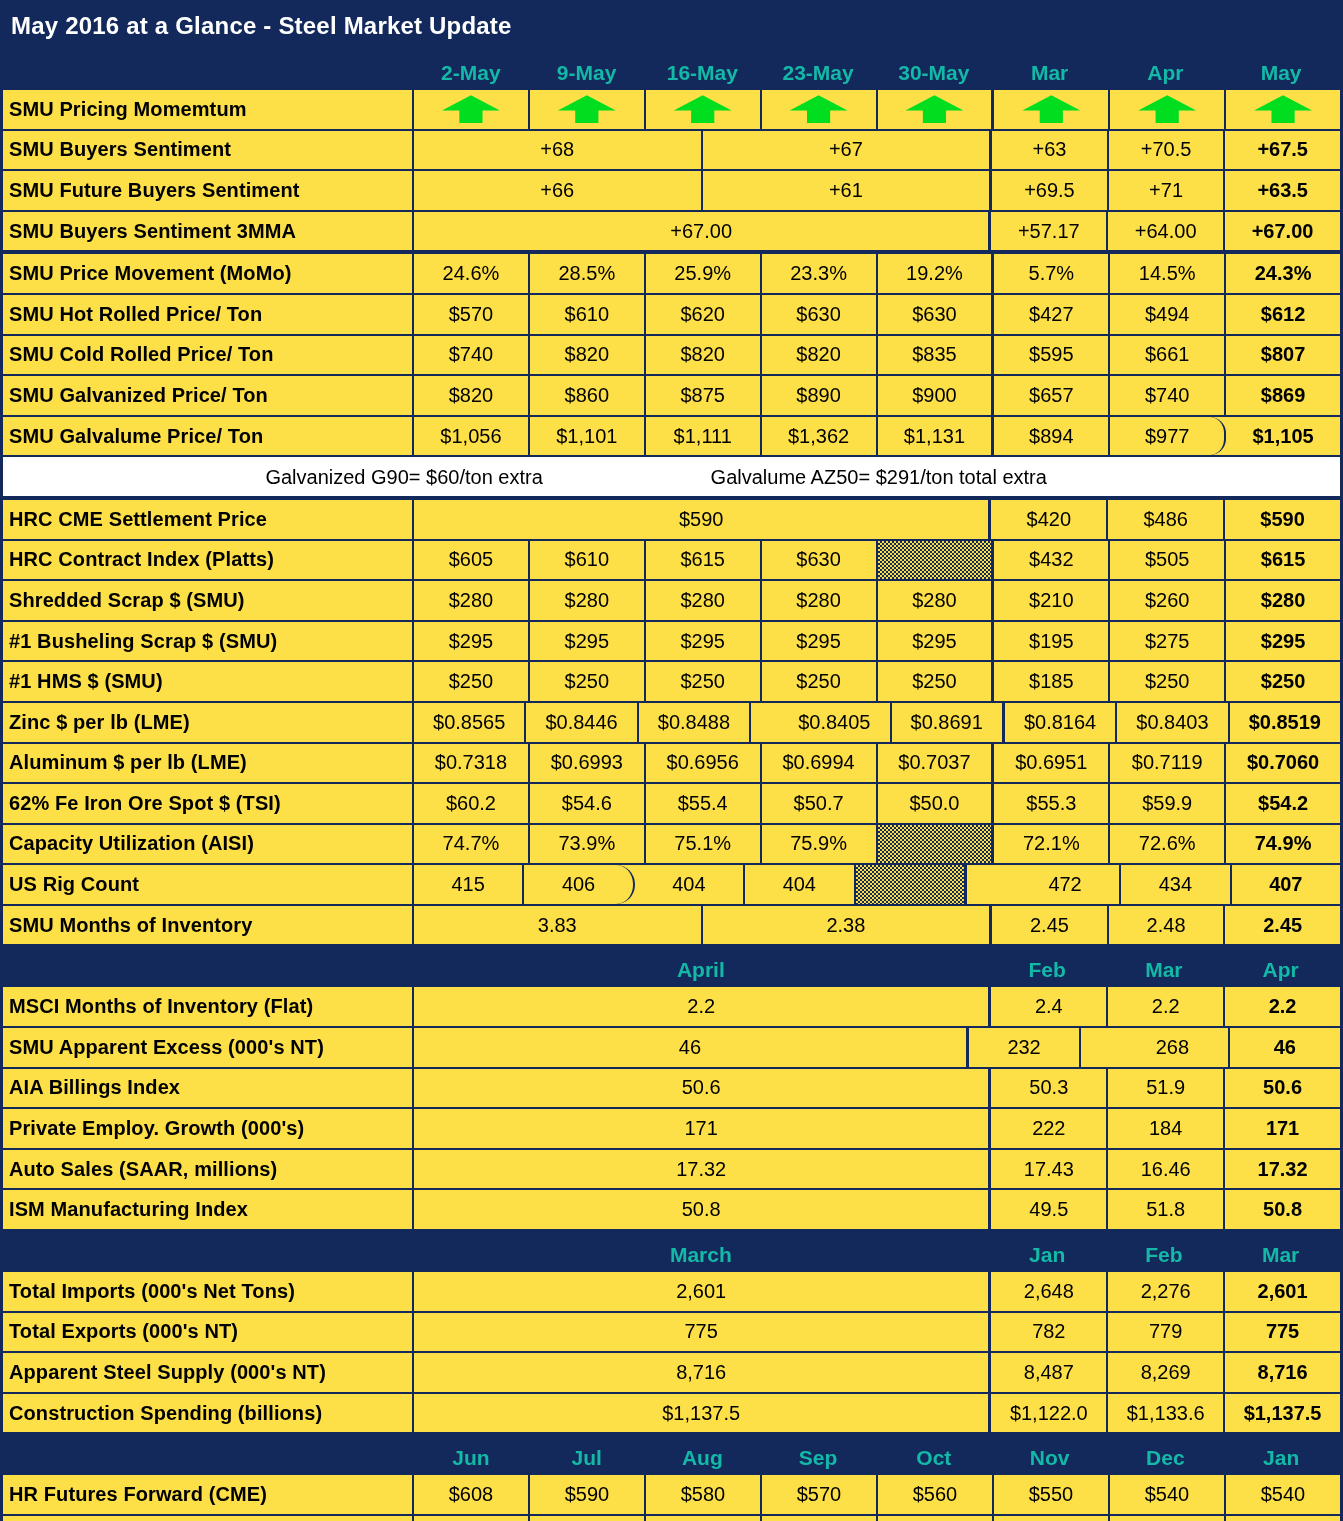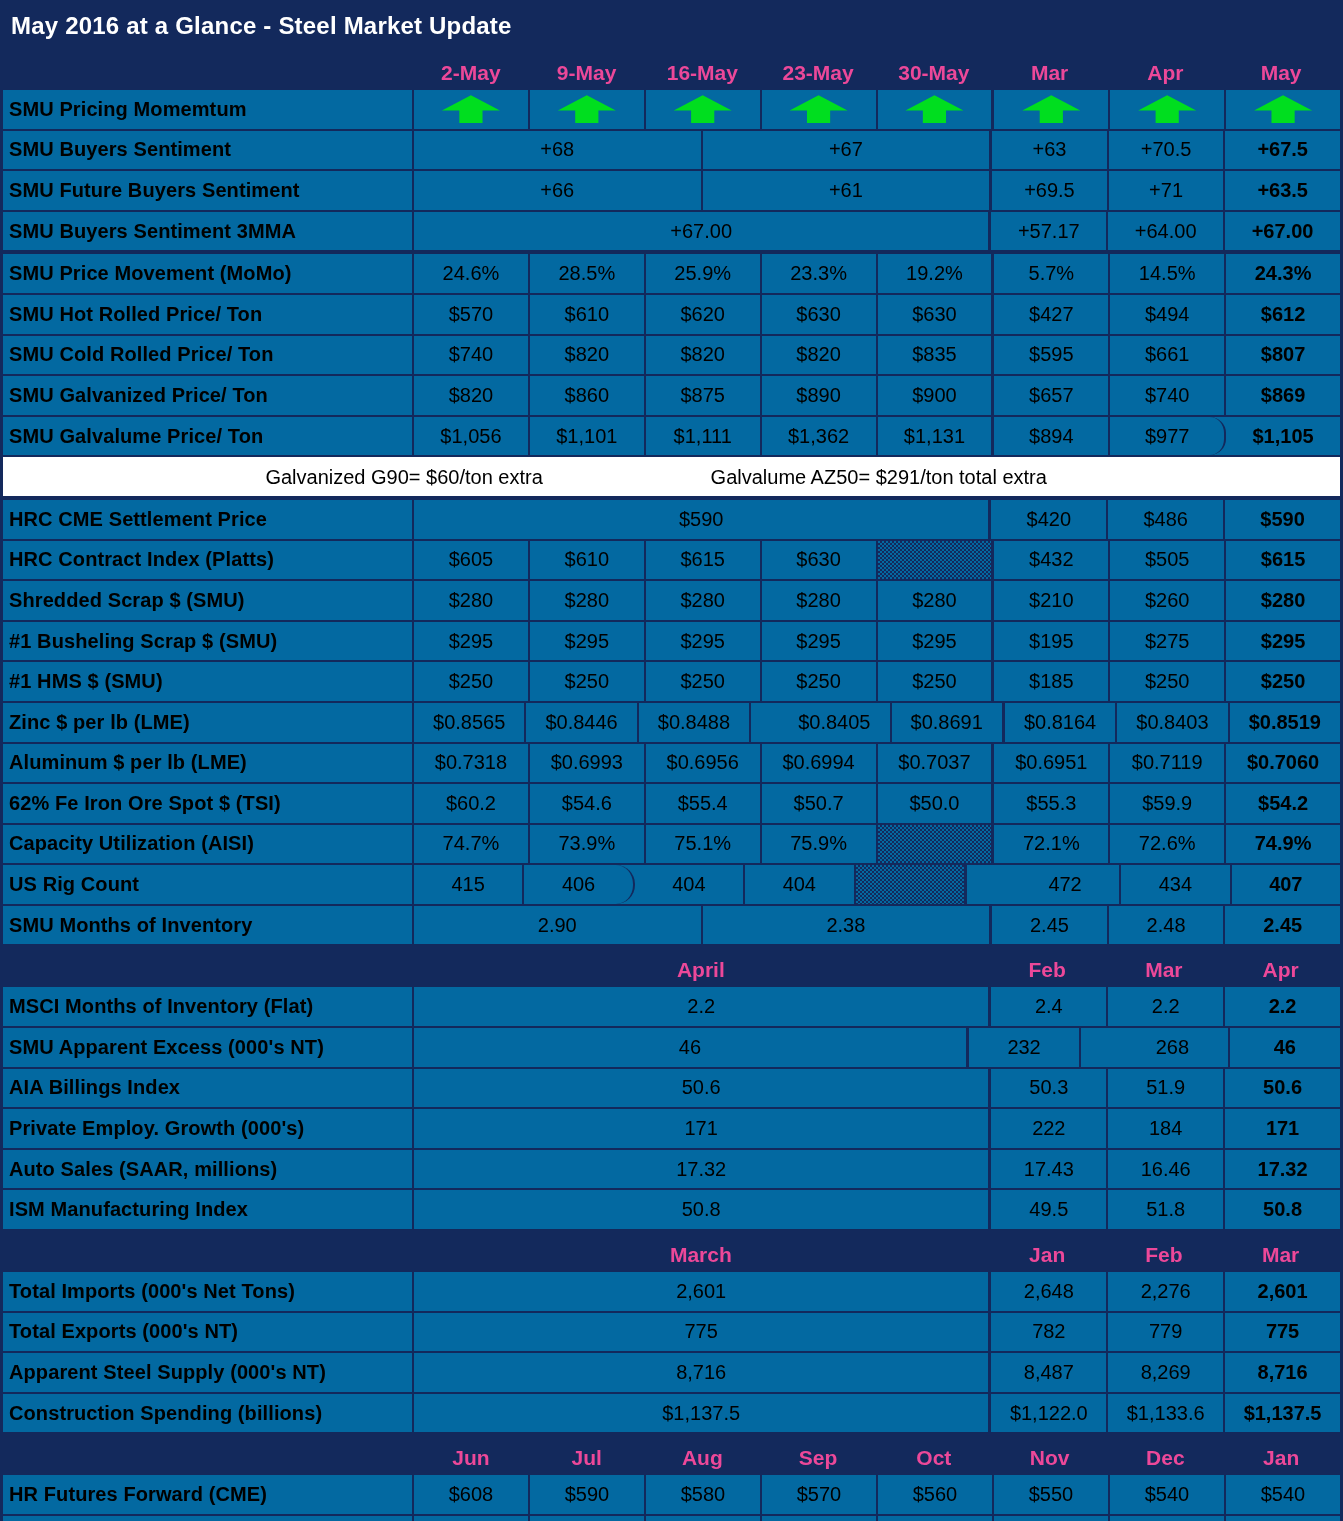--- a/index.html
+++ b/index.html
@@ -7,23 +7,23 @@
   .sheet{
     width:1343px;height:1521px;box-sizing:border-box;
     border:3px solid #13295C;border-bottom-width:5px;
     display:flex;flex-direction:column;background:#fff;
   }
   .row{display:flex;border-bottom:2px solid #13295C;flex:none;}
   .row.hb{border-bottom-width:4px;}
   .row.title{background:#13295C;height:45px;border-bottom:none;align-items:center;}
   .row.title span{color:#fff;font-weight:bold;font-size:24px;padding-left:8px;letter-spacing:0.2px;}
   .row.colhead,.row.band{background:#13295C;height:40px;}
-  .row.colhead .cell,.row.band .cell{color:#ec4899;font-weight:bold;font-size:21px;border-right:2px solid transparent;align-items:flex-end;padding-bottom:3px;}
+  .row.colhead .cell,.row.band .cell{color:#14b8a6;font-weight:bold;font-size:21px;border-right:2px solid transparent;align-items:flex-end;padding-bottom:3px;}
   .row.band{height:39px;}
-  .row.data{height:38.6px;background:#0369a1;}
+  .row.data{height:38.6px;background:#fde047;}
   .row.note{height:38.6px;background:#fff;}
   .cell{
     box-sizing:border-box;flex:2 0 0;display:flex;align-items:center;justify-content:center;
     font-size:20px;color:#000;border-right:2px solid #13295C;overflow:hidden;white-space:nowrap;
   }
   .cell:last-child{border-right:none;}
   .cell.label{flex:none;width:411px;justify-content:flex-start;padding-left:6px;font-weight:bold;font-size:20px;letter-spacing:0.1px;}
   .row.colhead .cell.label,.row.band .cell.label{border-right-color:transparent;}
   .cell.bold{font-weight:bold;}
   .cell.sep{border-right-width:3px;}
@@ -252,21 +252,21 @@
         <div class="cell" style="flex: 2 0 0px;">415</div>
         <div class="cell" style="flex: 2 0 0px; border-radius: 19px;">406</div>
         <div class="cell" style="flex: 2 0 0px;">404</div>
         <div class="cell" style="flex: 2 0 0px;">404</div>
         <div class="cell sep hatch" style="flex: 2 0 0px;"></div>
         <div class="cell" style="flex: 2 0 0px; padding-left: 44px;">472</div>
         <div class="cell" style="flex: 2 0 0px;">434</div>
         <div class="cell bold" style="flex: 2 0 0px;">407</div>
       </div><div class="row data">
         <div class="cell label">SMU Months of Inventory</div>
-        <div class="cell" style="flex: 5 0 0px;">2.90</div>
+        <div class="cell" style="flex: 5 0 0px;">3.83</div>
         <div class="cell sep" style="flex: 5 0 0px;">2.38</div>
         <div class="cell" style="flex: 2 0 0px;">2.45</div>
         <div class="cell" style="flex: 2 0 0px;">2.48</div>
         <div class="cell bold" style="flex: 2 0 0px;">2.45</div>
       </div><div class="row band">
         <div class="cell label"></div>
         <div class="cell sep" style="flex: 10 0 0px;">April</div>
         <div class="cell" style="flex: 2 0 0px;">Feb</div>
         <div class="cell" style="flex: 2 0 0px;">Mar</div>
         <div class="cell" style="flex: 2 0 0px;">Apr</div>

